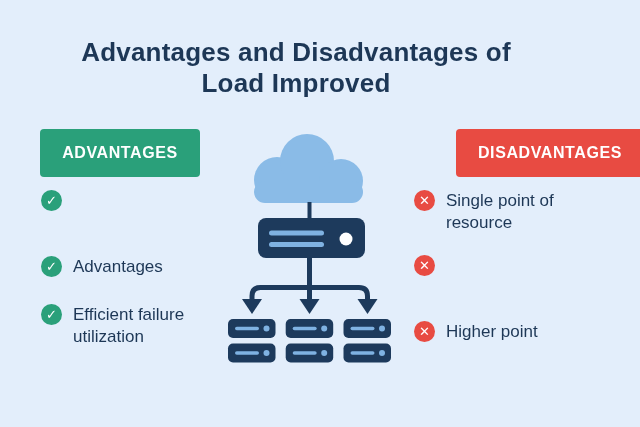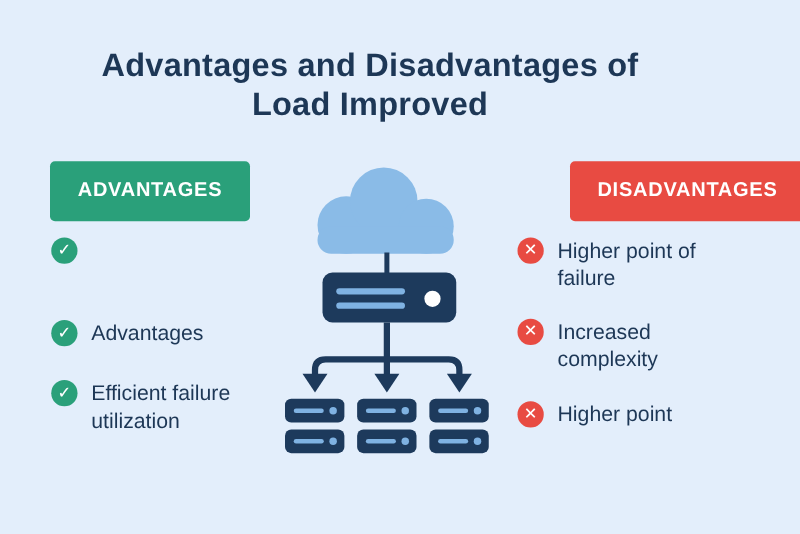--- a/index.html
+++ b/index.html
@@ -120,25 +120,24 @@
     <span class="dot dot-green">✓</span>
     <span class="item-text">Advantages</span>
   </div>
   <div class="item adv-3">
     <span class="dot dot-green">✓</span>
     <span class="item-text">Efficient failure utilization</span>
   </div>
 
   <div class="item dis-1">
     <span class="dot dot-red">✕</span>
-    <span class="item-text">Higher point of failure</span>
+    <span class="item-text">Single point of resource</span>
   </div>
   <div class="item dis-2">
     <span class="dot dot-red">✕</span>
-    <span class="item-text">Increased complexity</span>
   </div>
   <div class="item dis-3">
     <span class="dot dot-red">✕</span>
     <span class="item-text">Higher point</span>
   </div>
 
   <svg class="diagram" width="200" height="250" viewBox="210 125 200 250" xmlns="http://www.w3.org/2000/svg">
 
     <g>
       <circle class="cloud-fill" cx="277" cy="180" r="23"></circle>

